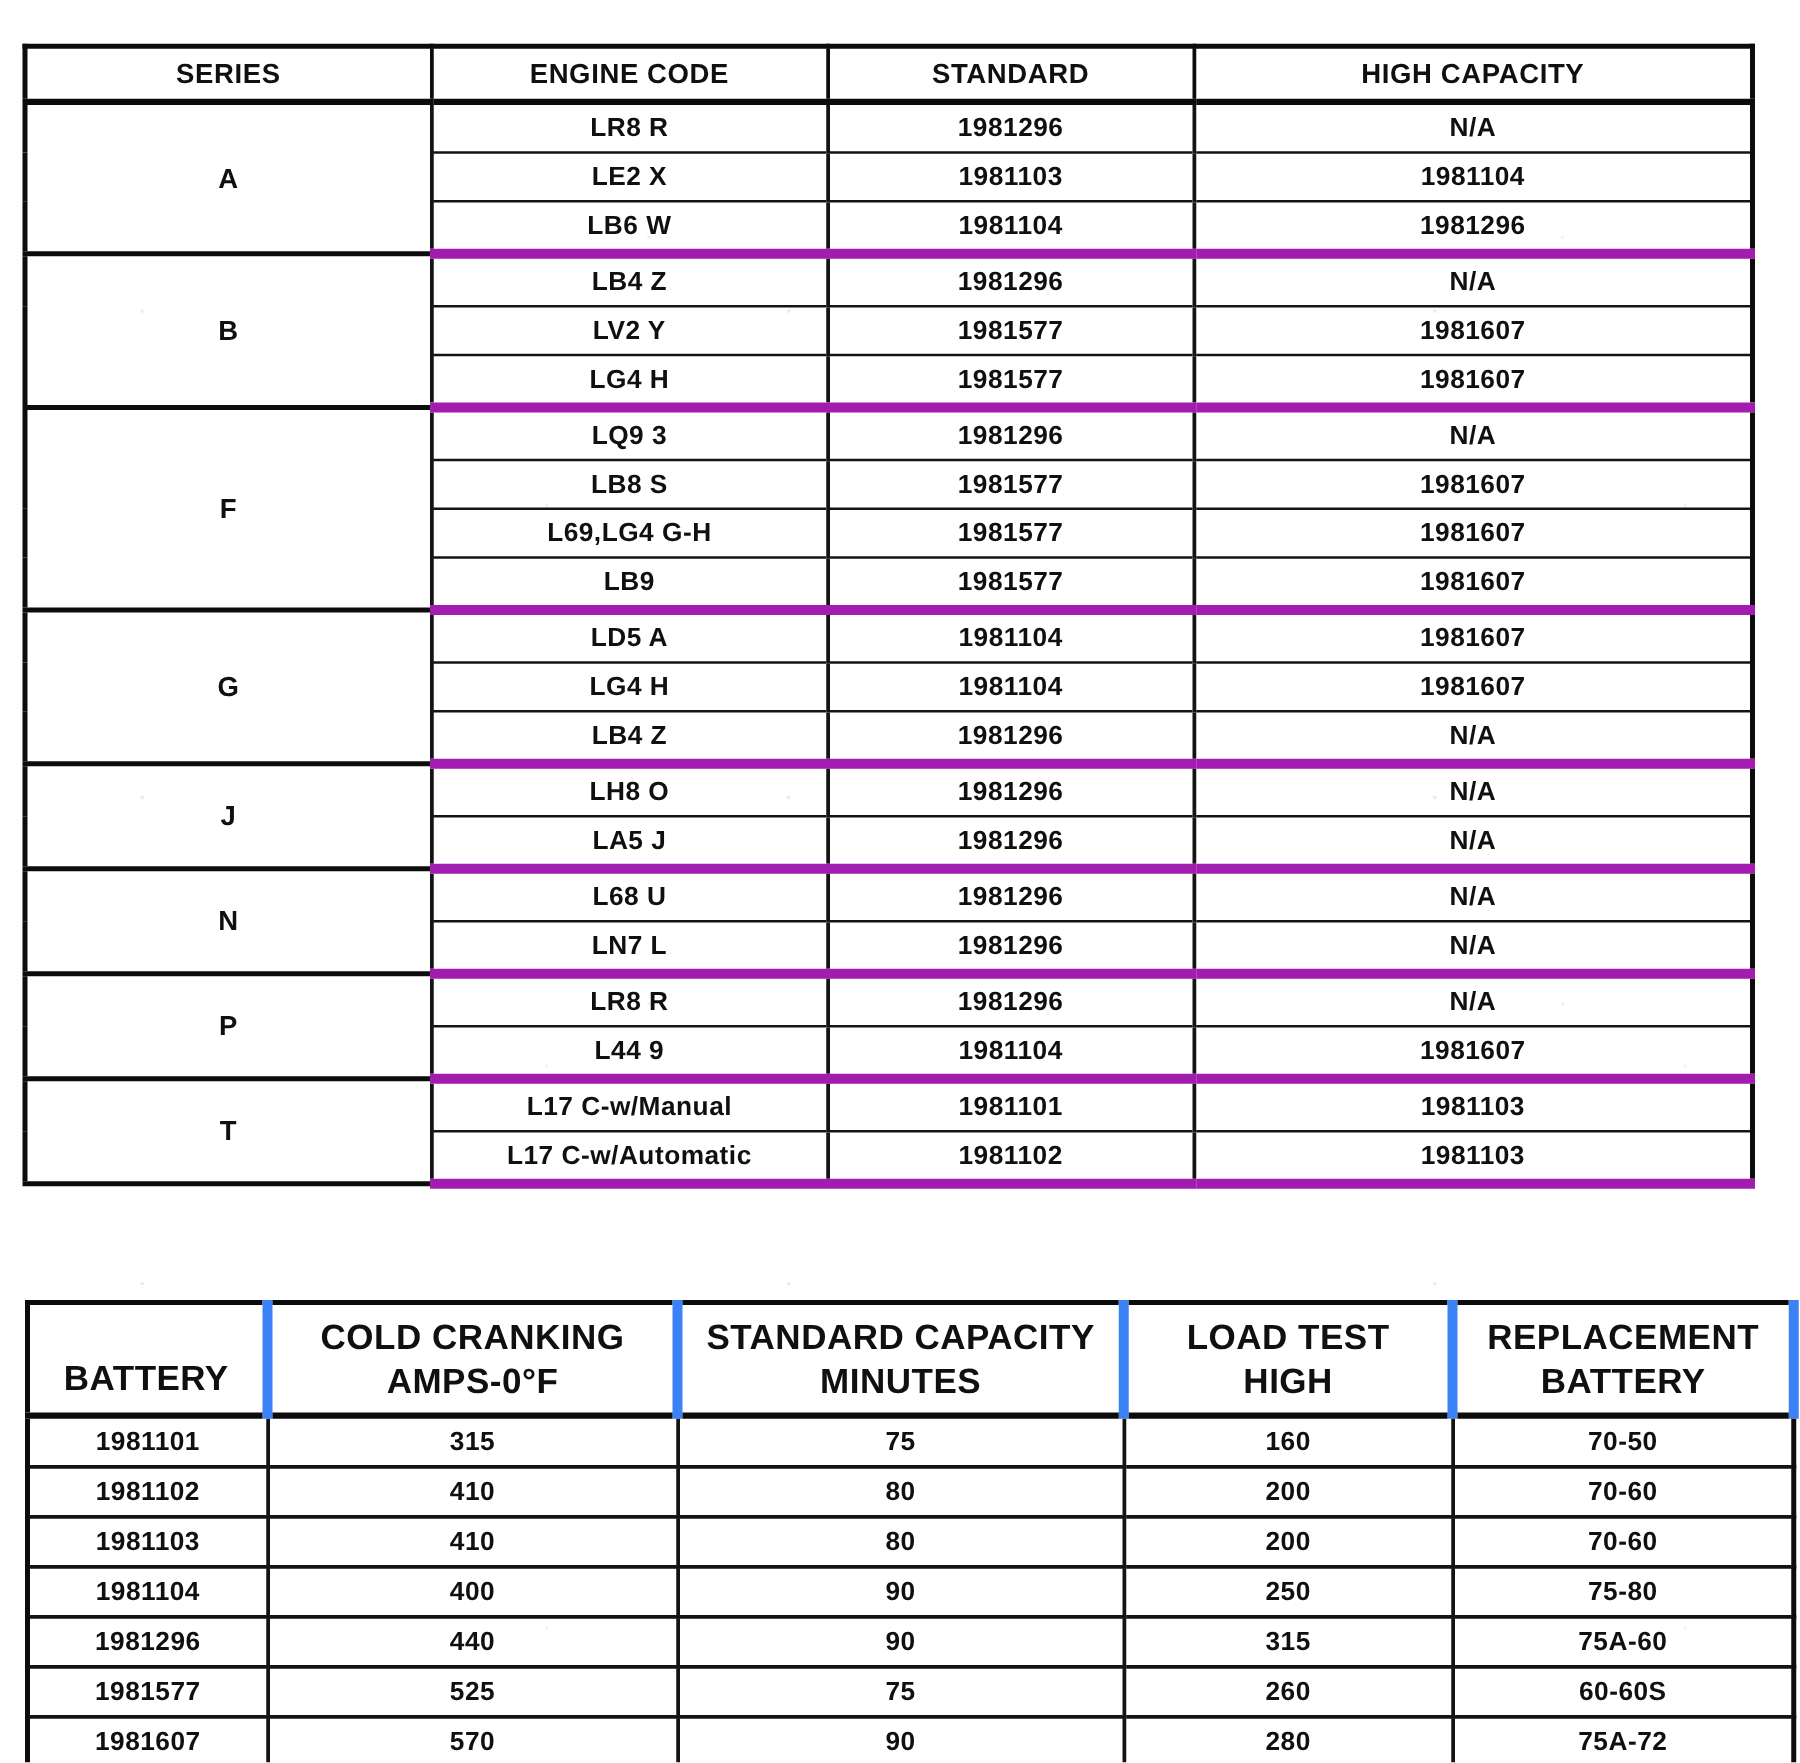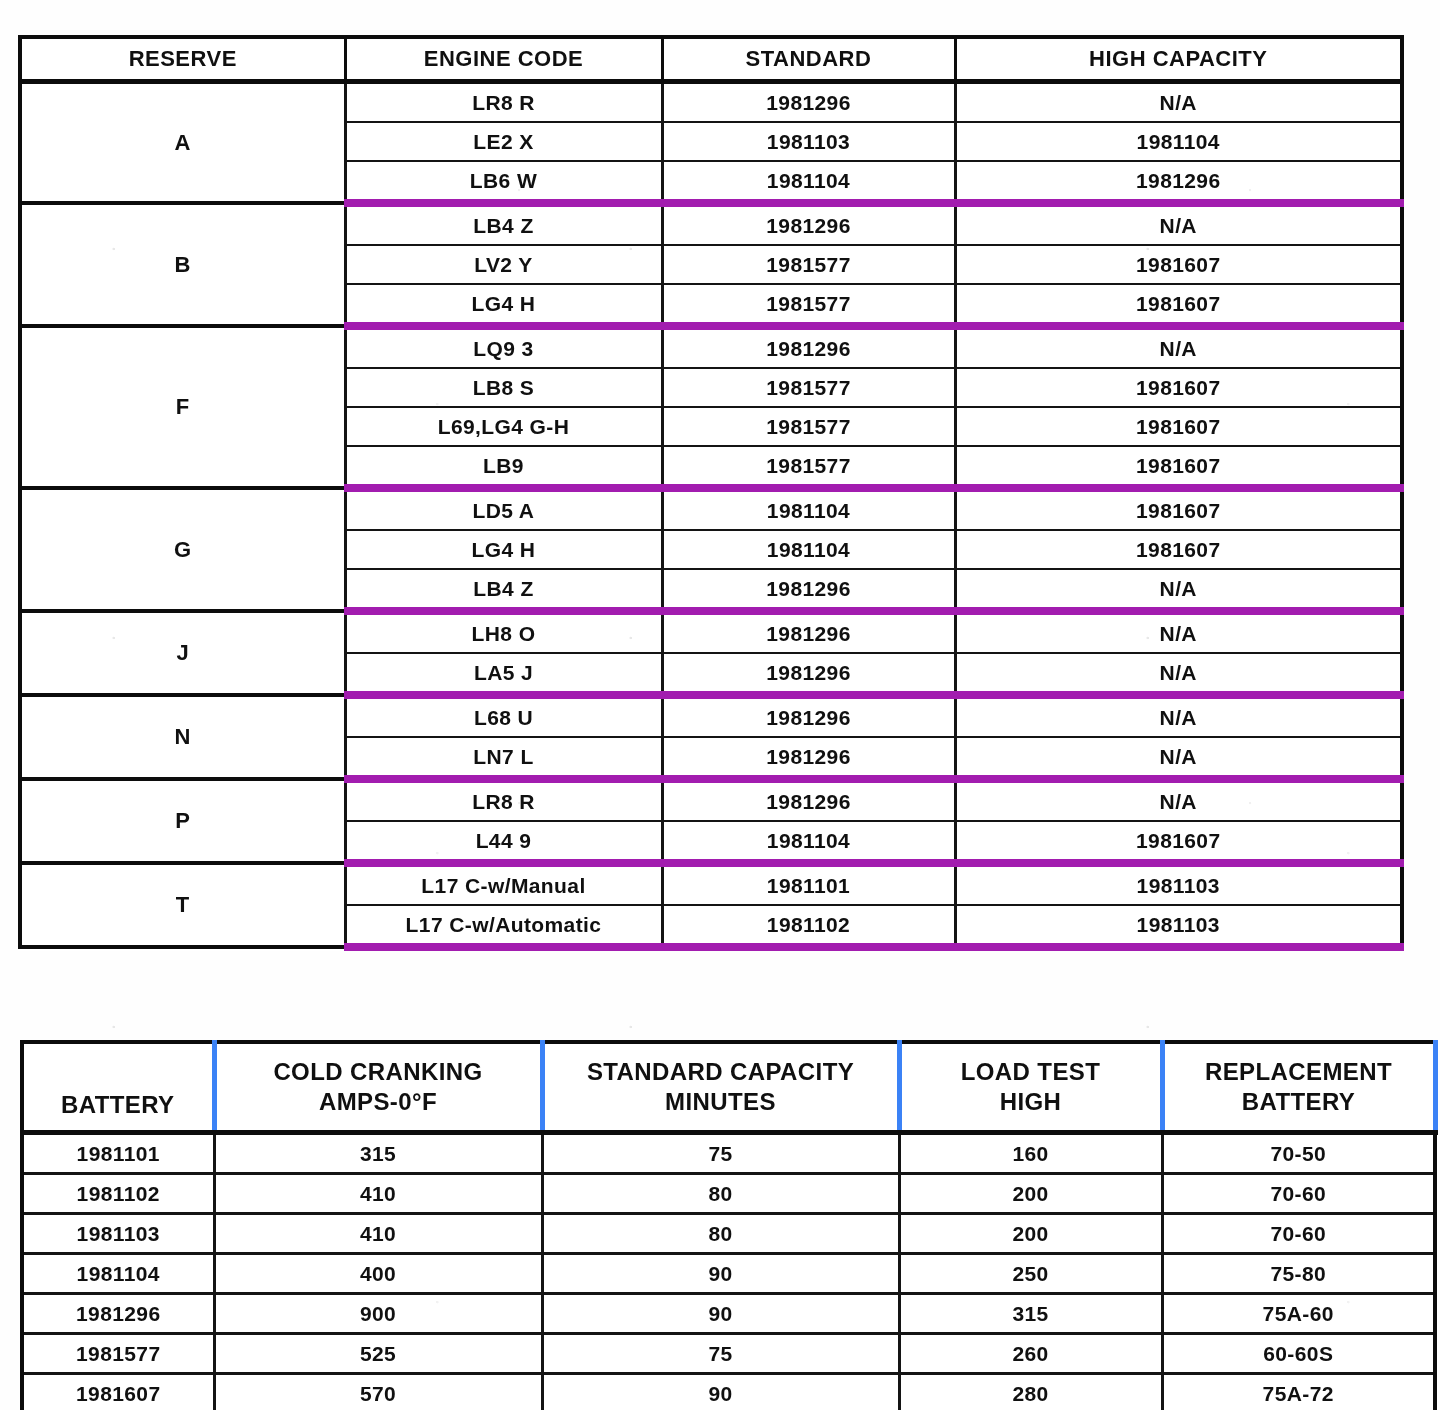--- a/index.html
+++ b/index.html
@@ -78,28 +78,28 @@
   
   #table2 {
     position: absolute;
     left: 20px;
     top: 1040px;
     width: 1417px;
     border: 4px solid #0c0c0c;
   }
   #table2 th {
     height: 76px;
-    font-size: 24px;
+    font-size: 28px;
     letter-spacing: .4px;
     line-height: 1.25;
     text-align: center;
     vertical-align: middle;
     white-space: pre-line;
     border-left: 3px solid #0c0c0c;
-    border-right: 5px solid #3b82f6;
+    border-right: 8px solid #3b82f6;
     border-bottom: 5px solid #0c0c0c;
     padding: 0;
   }
   #table2 th.battery-h { vertical-align: bottom; padding-bottom: 10px; }
   #table2 td {
     height: 37px;
     font-size: 21px;
     letter-spacing: .4px;
     text-align: center;
     vertical-align: middle;
@@ -114,21 +114,21 @@
 
   <table id="table1">
     <colgroup>
       <col style="width:325px">
       <col style="width:317px">
       <col style="width:293px">
       <col style="width:447px">
     </colgroup>
     <thead>
       <tr>
-        <th>RESERVE</th>
+        <th>SERIES</th>
         <th>ENGINE CODE</th>
         <th>STANDARD</th>
         <th>HIGH CAPACITY</th>
       </tr>
     </thead>
     <tbody id="table1-body">
         <tr>
           <td class="series-cell" rowspan="3">A</td>
           <td>LR8 R</td>
           <td>1981296</td>
@@ -289,21 +289,21 @@
         </tr>
         <tr>
           <td>1981104</td>
           <td>400</td>
           <td>90</td>
           <td>250</td>
           <td>75-80</td>
         </tr>
         <tr>
           <td>1981296</td>
-          <td>900</td>
+          <td>440</td>
           <td>90</td>
           <td>315</td>
           <td>75A-60</td>
         </tr>
         <tr>
           <td>1981577</td>
           <td>525</td>
           <td>75</td>
           <td>260</td>
           <td>60-60S</td>

